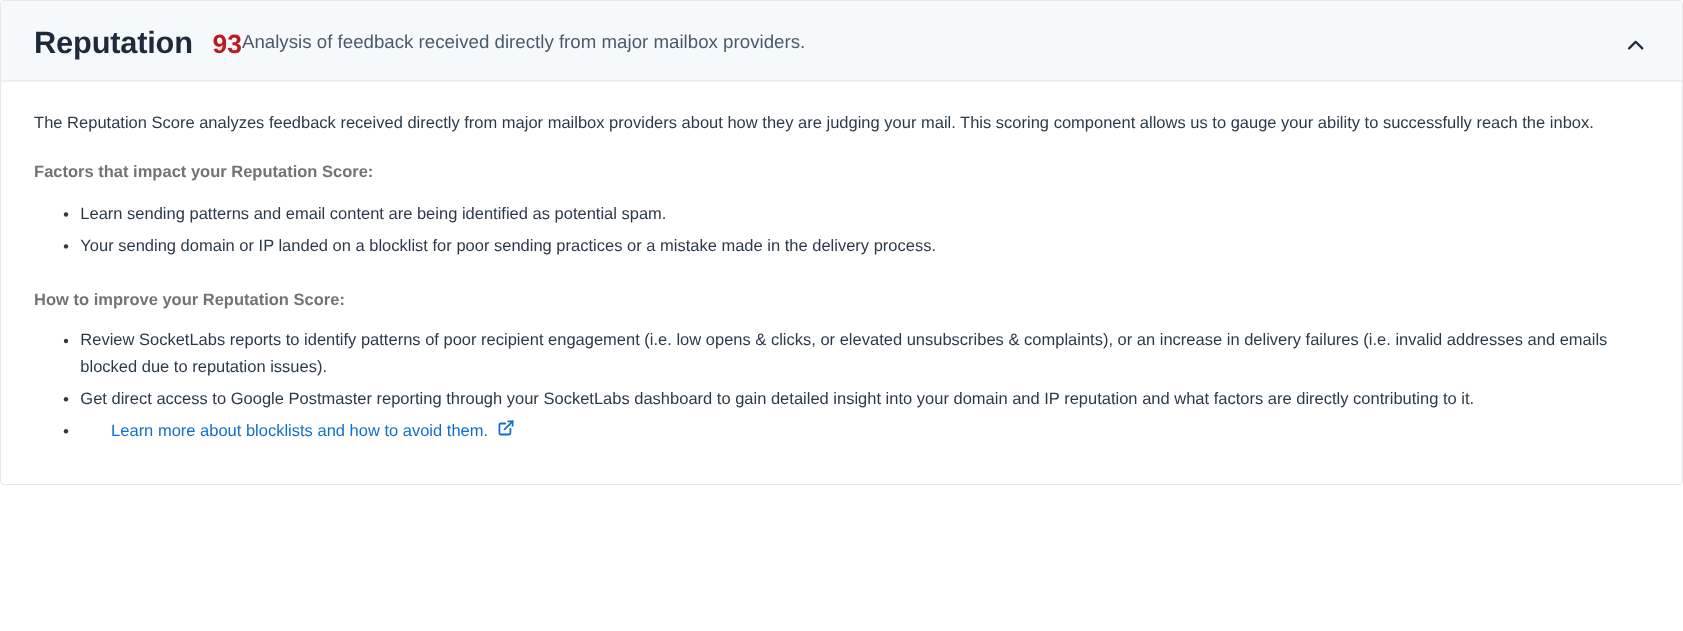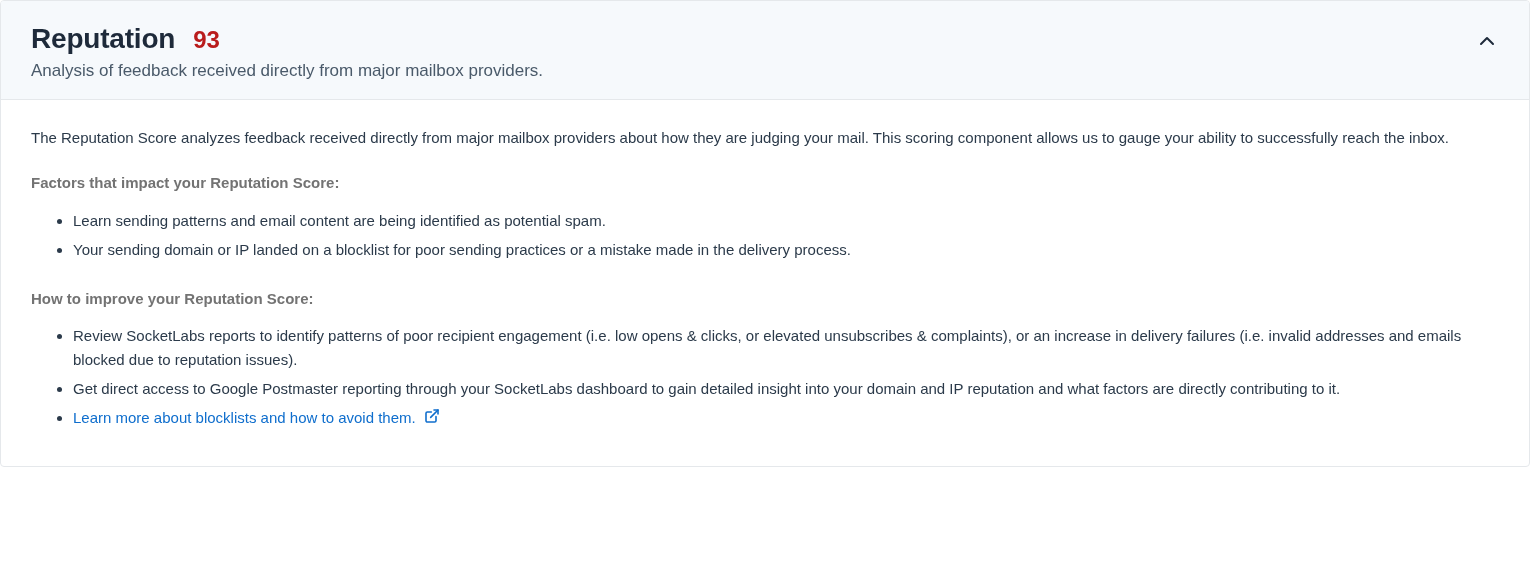--- a/index.html
+++ b/index.html
@@ -19,21 +19,21 @@
   .panel-header {
     background: #f6f9fc;
     padding: 22px 30px 18px 30px;
     border-bottom: 1px solid #e5e8eb;
     display: flex;
     align-items: flex-start;
     justify-content: space-between;
   }
   .header-left {
     display: flex;
-    flex-direction: column;
+    flex-direction: row;
   }
   .title-row {
     display: flex;
     align-items: baseline;
     gap: 18px;
   }
   .panel-title {
     font-size: 28px;
     font-weight: 700;
     color: #1e2a3a;
@@ -70,20 +70,21 @@
   }
   ul.factors, ul.improve {
     margin: 0 0 26px 0;
     padding-left: 42px;
   }
   ul.improve { margin-bottom: 0; }
   li { margin-bottom: 6px; }
   a.link {
     color: #0f6ecd;
     text-decoration: none;
+    margin-left: 28px;
   }
   .ext-icon {
     display: inline-block;
     vertical-align: -1px;
     margin-left: 4px;
     color: #0f6ecd;
   }
 </style>
 </head>
 <body>

